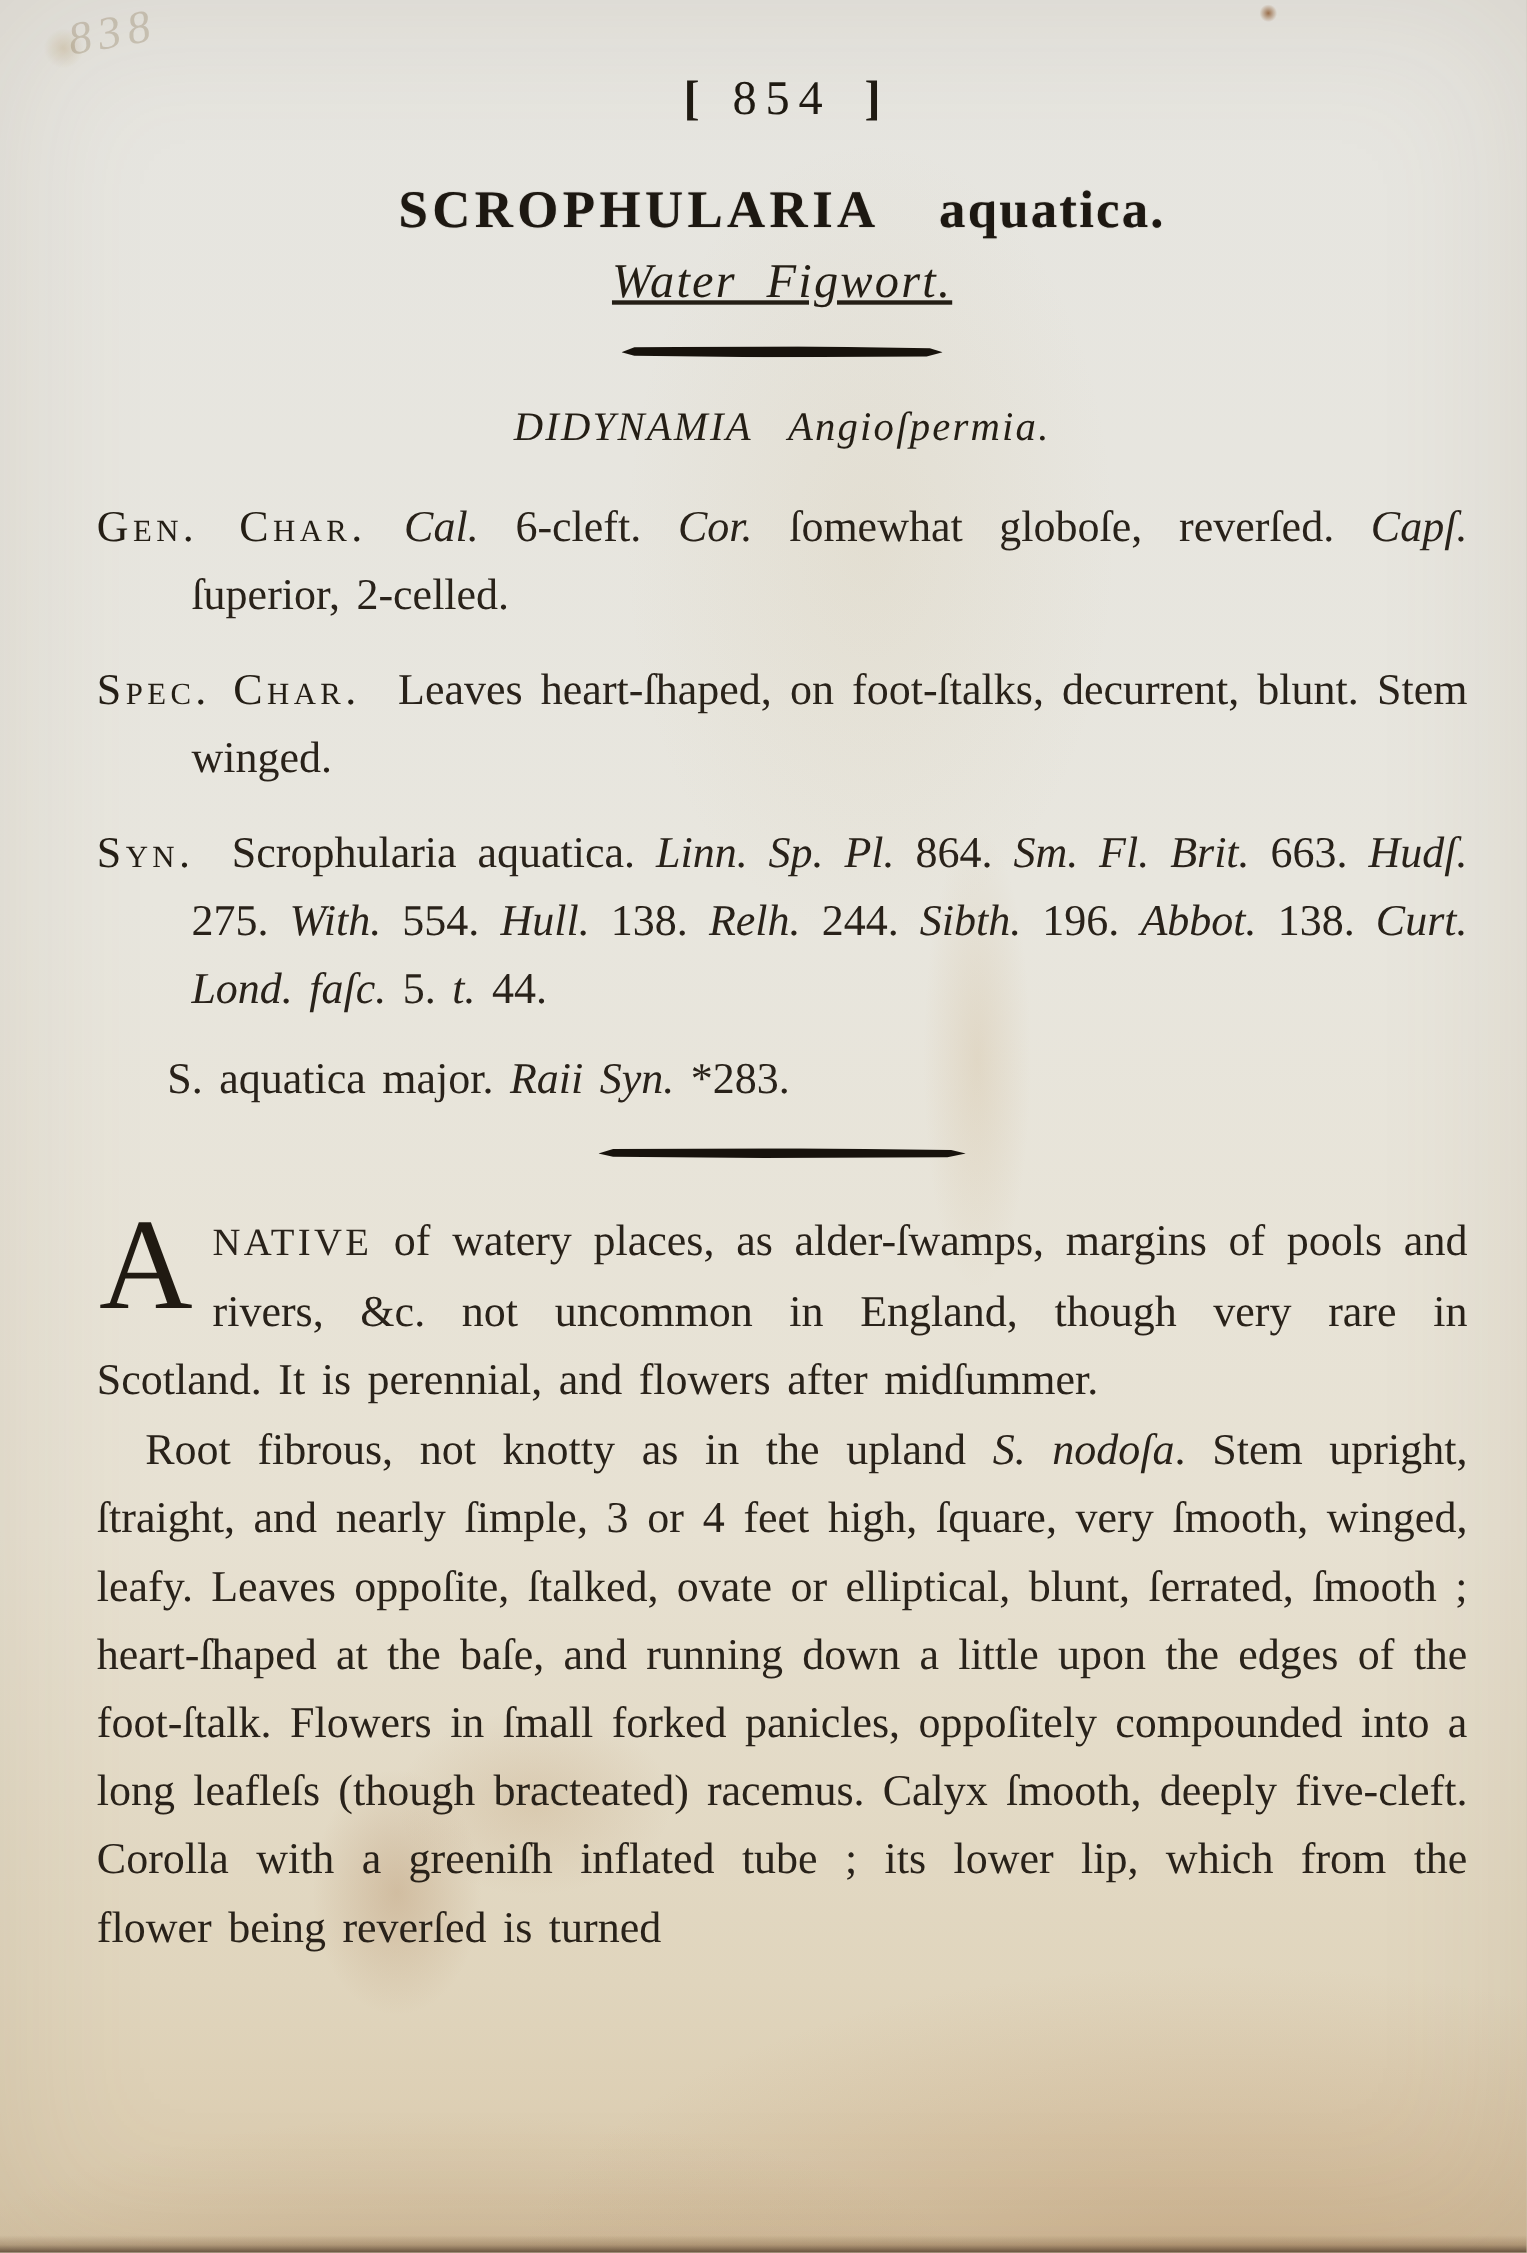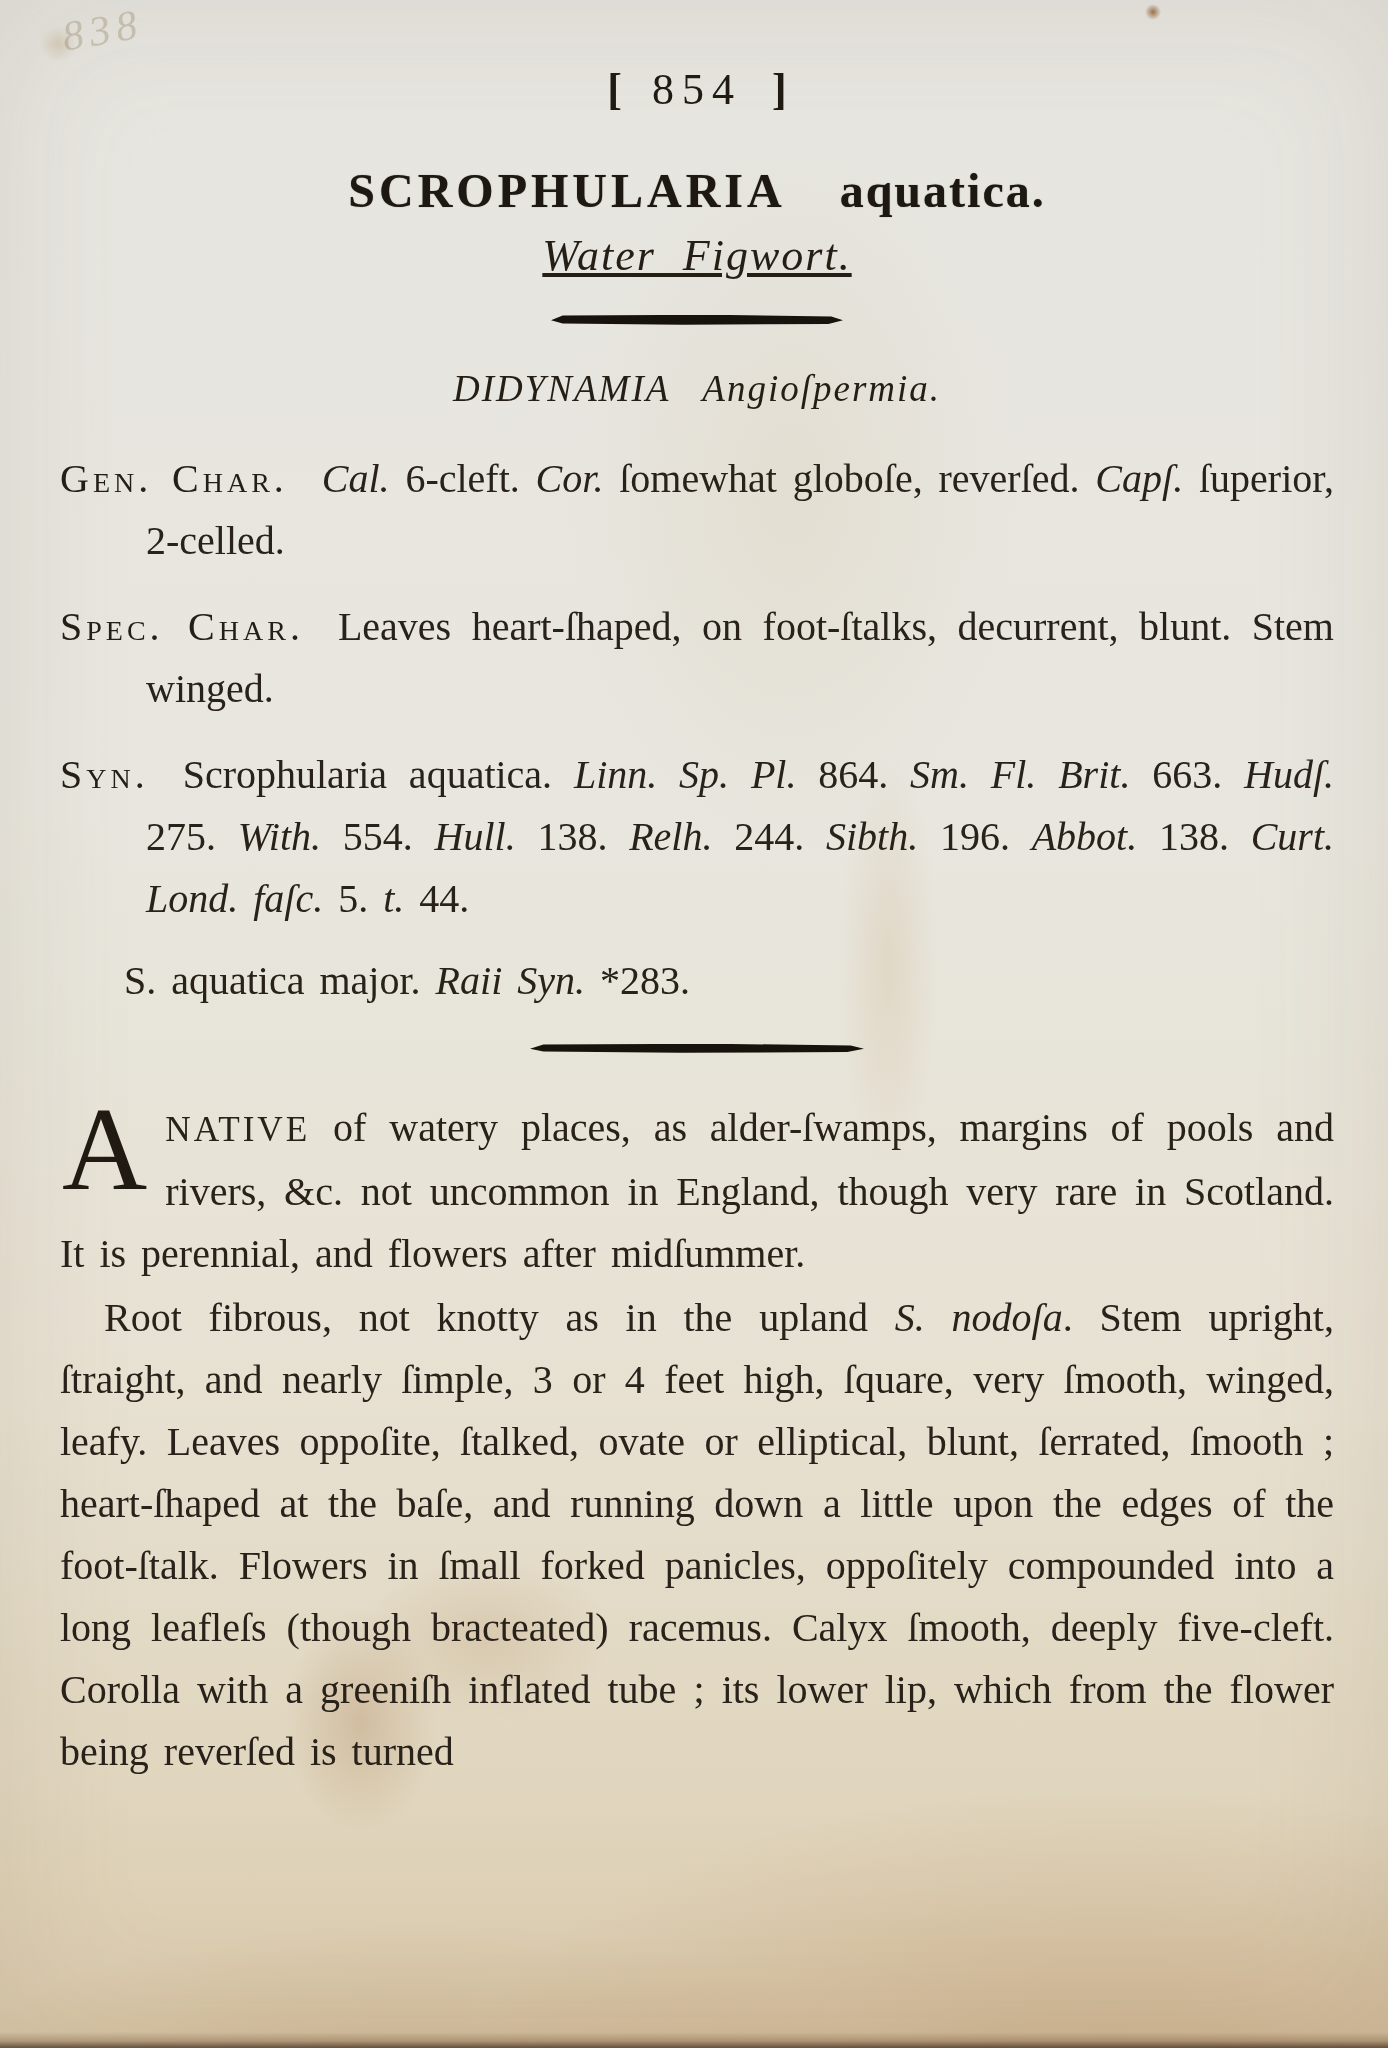--- a/index.html
+++ b/index.html
@@ -21,21 +21,21 @@
       linear-gradient(180deg,#e6e5e0 0%,#e8e6de 40%,#e7e1d2 68%,#e0d5bd 88%,#d9c8aa 100%);
     box-shadow:inset 0 0 140px rgba(125,105,75,.14);
   }
   .pencil{
     position:absolute;left:62px;top:6px;
     font-size:42px;font-style:italic;
     color:rgba(125,105,70,.28);
     transform:rotate(-10deg);
     letter-spacing:6px;
   }
-  .content{position:absolute;left:60px;right:54px;top:0;}
+  .content{position:absolute;left:88px;right:54px;top:0;}
   .pagenum{
     padding-top:64px;text-align:center;
     font-size:44px;color:#1f1a12;font-weight:bold;
   }
   .pagenum .num{margin:0 30px;letter-spacing:8px;font-weight:normal;}
   .title{
     margin:50px 0 0 0;text-align:center;
     font-size:48px;font-weight:bold;color:#1d1812;
     letter-spacing:4px;line-height:1.1;
     text-shadow:0 0 1px rgba(35,25,15,.5);

